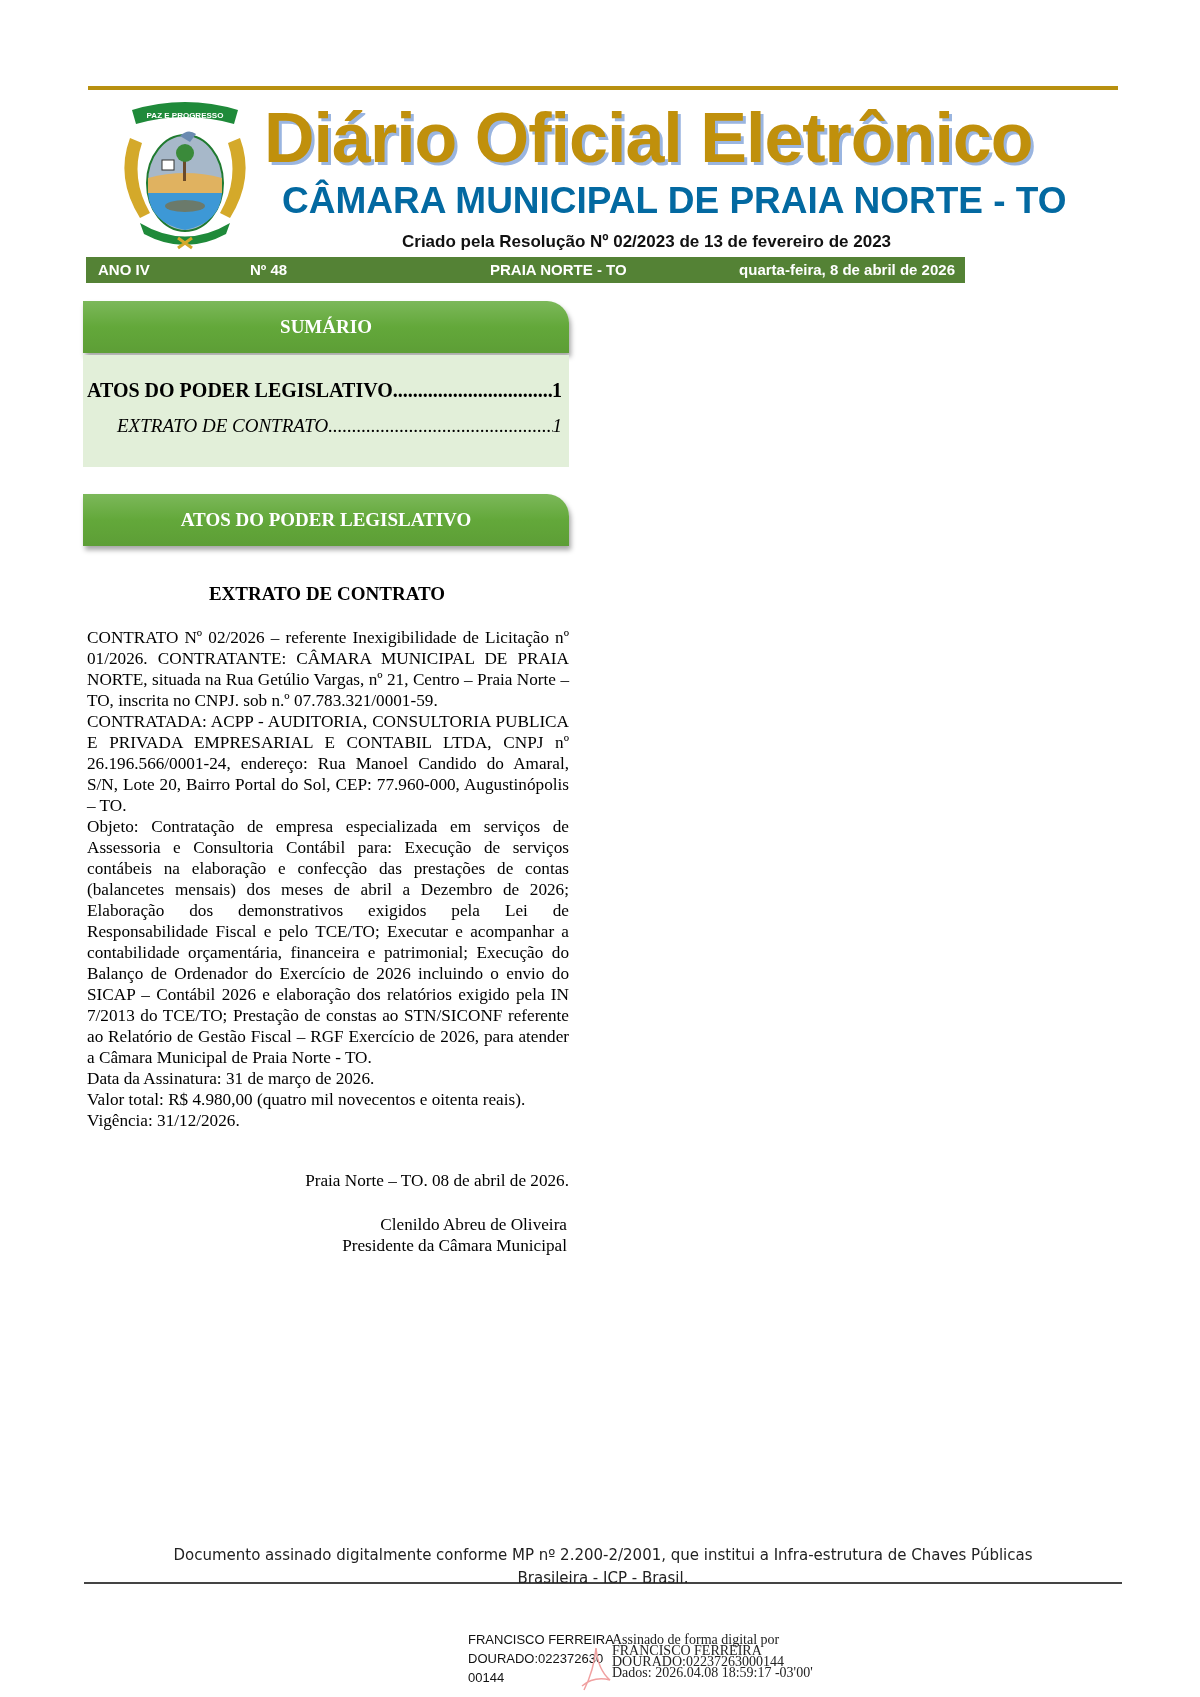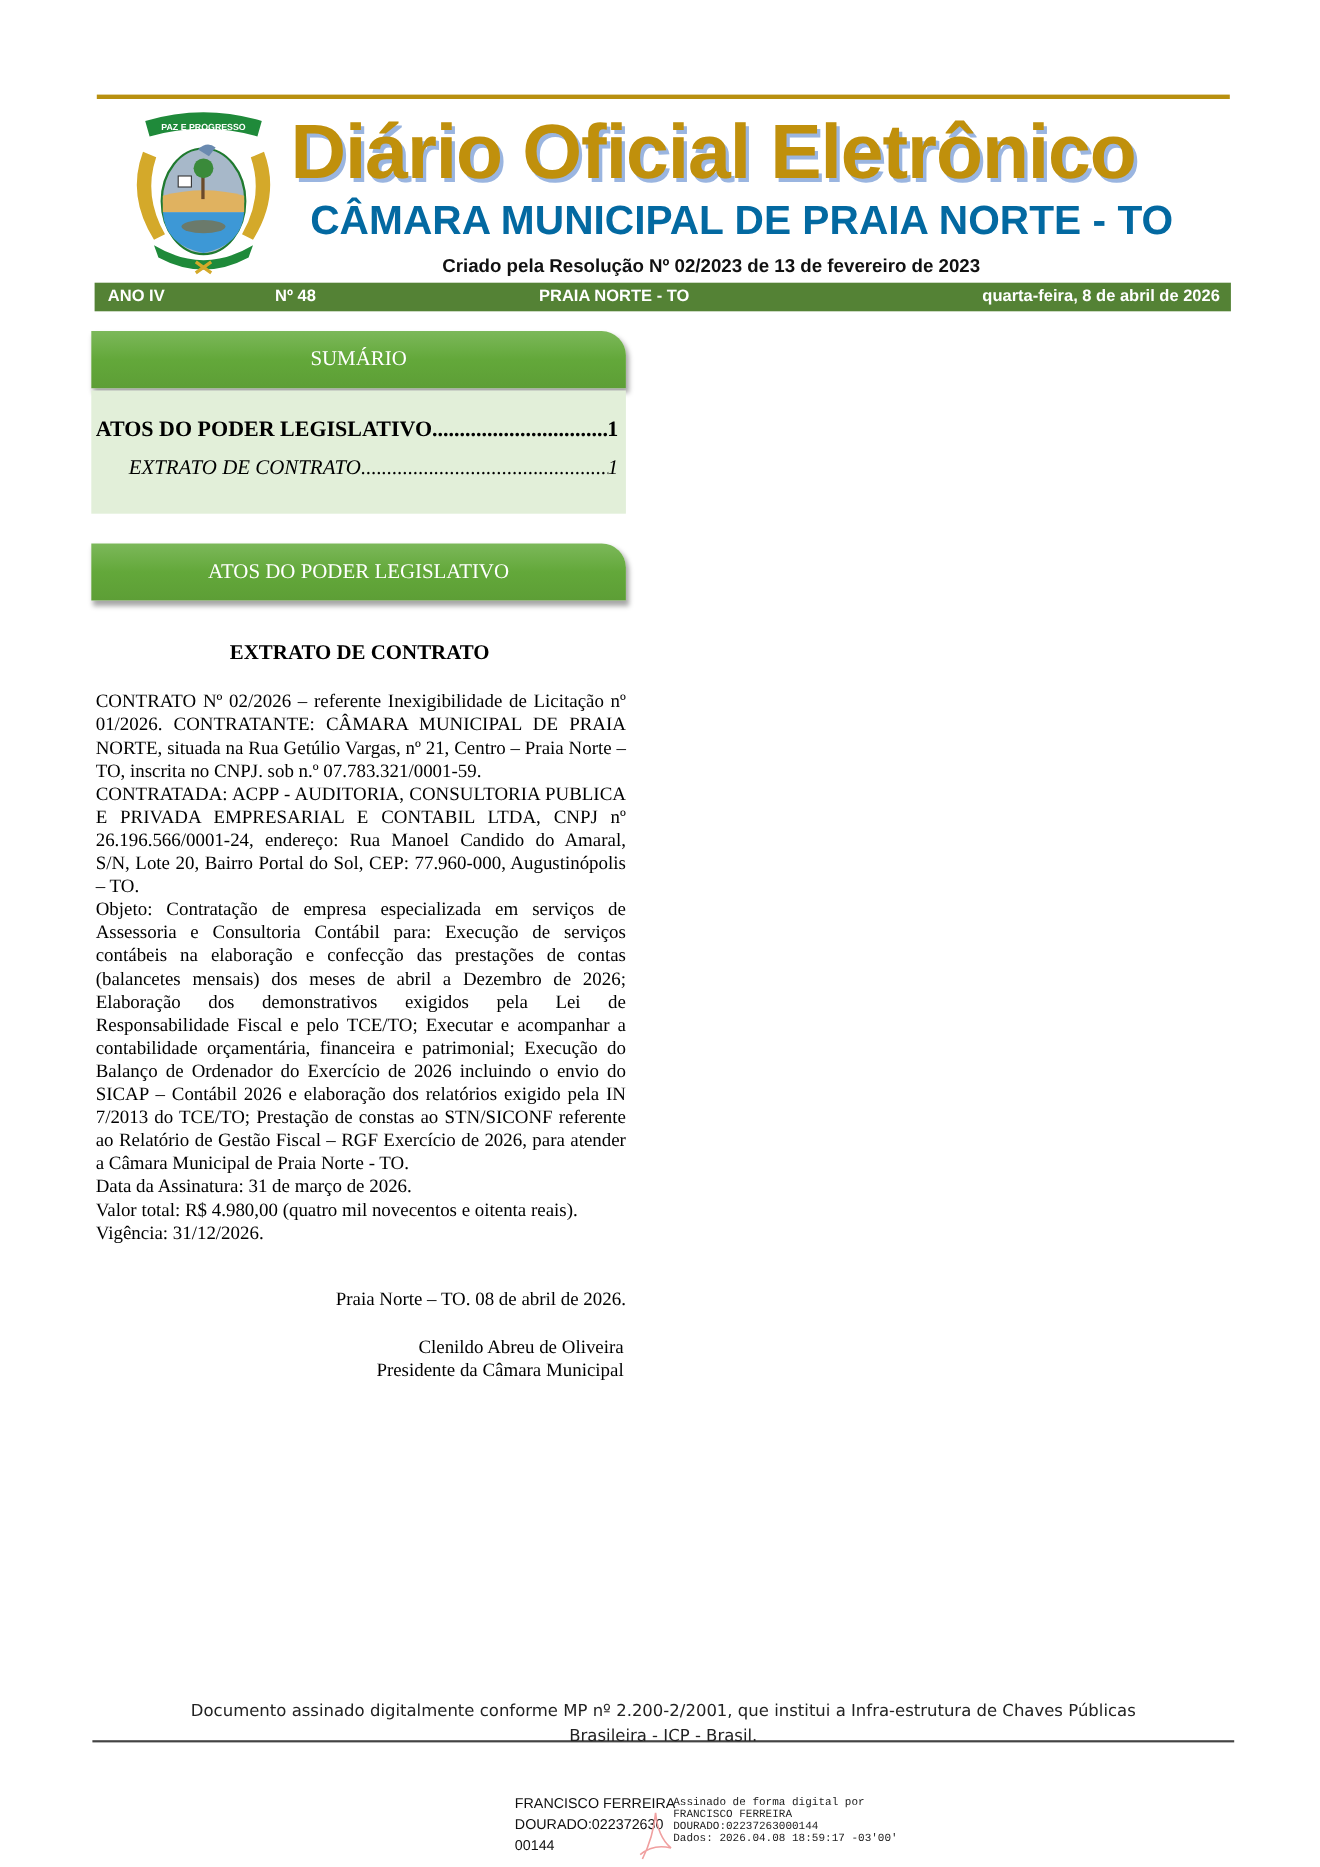--- a/index.html
+++ b/index.html
@@ -2,40 +2,40 @@
 <html><head>
 <meta charset="utf-8">
 <style>
   * { box-sizing: border-box; margin: 0; padding: 0; }
   body { width: 1200px; height: 1697px; background: #ffffff; position: relative; overflow: hidden; font-family: "Liberation Serif", serif; color: #000; }
   .top-rule { position: absolute; left: 88px; top: 86px; width: 1030px; height: 4px; background: #b8900f; }
   .seal { position: absolute; left: 110px; top: 98px; width: 150px; height: 152px; }
   .title-main { position: absolute; left: 264px; top: 98px; font-family: "Liberation Sans", sans-serif; font-weight: bold; font-size: 70px; letter-spacing: -1px; color: #c0900c; text-shadow: 3px 3px 0 #9ab5e0; white-space: nowrap; }
   .title-sub { position: absolute; left: 282px; top: 180px; font-family: "Liberation Sans", sans-serif; font-weight: bold; font-size: 37px; color: #0369a1; white-space: nowrap; letter-spacing: 0px; }
   .created { position: absolute; left: 402px; top: 232px; font-family: "Liberation Sans", sans-serif; font-weight: bold; font-size: 17px; color: #111; white-space: nowrap; }
-  .bar { position: absolute; left: 86px; top: 257px; width: 1033px; height: 26px; background: #548235; color: #fff; font-family: "Liberation Sans", sans-serif; font-weight: bold; font-size: 15px; }
+  .bar { position: absolute; left: 86px; top: 257px; width: 879px; height: 26px; background: #548235; color: #fff; font-family: "Liberation Sans", sans-serif; font-weight: bold; font-size: 15px; }
   .bar span { position: absolute; top: 4px; white-space: nowrap; }
-  .pill { position: absolute; left: 83px; width: 486px; height: 52px; background: linear-gradient(#7cb85a, #63a83a 50%, #5d9e36); border-radius: 0 22px 0 0; box-shadow: 2px 4px 5px rgba(0,0,0,0.35); color: #fff; font-family: "Liberation Serif", serif; font-weight: normal; font-size: 19px; text-align: center; line-height: 52px; }
+  .pill { position: absolute; left: 83px; width: 486px; height: 52px; background: linear-gradient(#7cb85a, #63a83a 50%, #5d9e36); border-radius: 0 22px 0 0; box-shadow: 2px 4px 5px rgba(0,0,0,0.35); color: #fff; font-family: "Liberation Serif", serif; font-weight: bold; font-size: 19px; text-align: center; line-height: 52px; }
   .summary-box { position: absolute; left: 83px; top: 355px; width: 486px; height: 112px; background: #e2efd9; }
   .toc { position: absolute; left: 87px; width: 475px; display: flex; align-items: baseline; white-space: nowrap; overflow: hidden; }
   .toc .label { flex: 0 0 auto; }
   .toc .dots { flex: 1 1 auto; overflow: hidden; }
   .toc .page { flex: 0 0 auto; }
   .toc1 { top: 379px; font-weight: bold; font-size: 20px; }
   .toc2 { top: 415px; font-style: italic; font-size: 19px; padding-left: 30px; }
   .doc-title { position: absolute; left: 87px; width: 480px; top: 583px; text-align: center; font-weight: bold; font-size: 19px; }
   .body-text { position: absolute; left: 87px; top: 627px; width: 482px; font-size: 17.2px; line-height: 21px; text-align: justify; }
   .body-text p { margin: 0; }
   .b { font-weight: normal; }
   .place-date { position: absolute; left: 87px; width: 482px; top: 1171px; text-align: right; font-size: 17.2px; }
   .signer { position: absolute; left: 87px; width: 480px; top: 1214px; text-align: right; font-size: 17.2px; line-height: 21px; }
   .footer-rule { position: absolute; left: 84px; top: 1582px; width: 1038px; height: 2px; background: #444; }
   .footer-text { position: absolute; left: 84px; width: 1038px; top: 1544px; text-align: center; font-family: "DejaVu Sans", sans-serif; font-size: 15px; line-height: 23px; color: #222; }
   .cert-left { position: absolute; left: 468px; top: 1630px; font-family: "Liberation Sans", sans-serif; font-size: 13px; line-height: 19px; color: #111; }
-  .cert-right { position: absolute; left: 612px; top: 1634px; font-family: Liberation Mono, monospace; font-size: 10px; line-height: 11px; color: #222; }
+  .cert-right { position: absolute; left: 612px; top: 1634px; font-family: Liberation Serif, serif; font-size: 14px; line-height: 11px; color: #222; }
   .pdf-mark { position: absolute; left: 576px; top: 1640px; width: 40px; height: 57px; }
 </style>
 </head>
 <body>
 
 <div class="top-rule"></div>
 
 <svg class="seal" viewBox="0 0 150 152">
   <path d="M20 40 Q5 80 30 120 L40 115 Q20 80 32 45 Z" fill="#d4a92a"></path>
   <path d="M130 40 Q145 80 120 120 L110 115 Q130 80 118 45 Z" fill="#d4a92a"></path>

